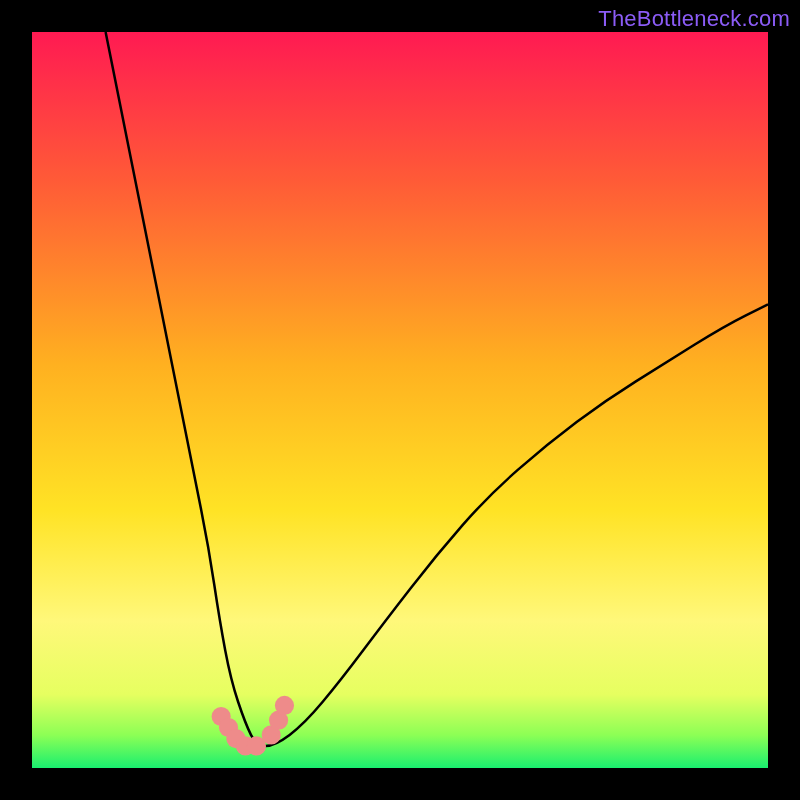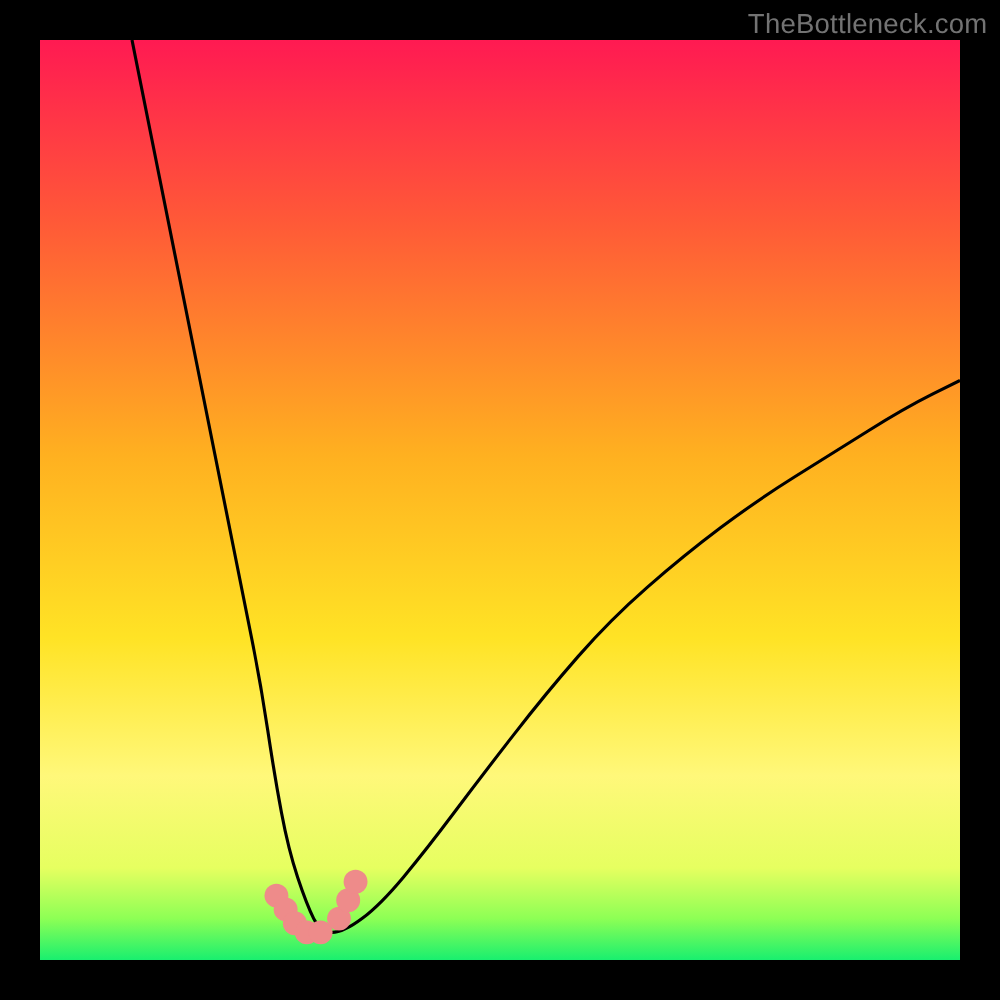--- a/index.html
+++ b/index.html
@@ -22,21 +22,21 @@
     left: 32px;
     top: 32px;
     width: 736px;
     height: 736px;
     overflow: hidden;
   }
   .watermark {
     position: absolute;
     top: 6px;
     right: 10px;
-    color: #737373;
+    color: #8b5cf6;
     font-size: 22px;
     letter-spacing: 0.2px;
     font-weight: 400;
   }
 </style>
 </head>
 <body>
 
 <div class="frame">
   <div class="watermark">TheBottleneck.com</div>

